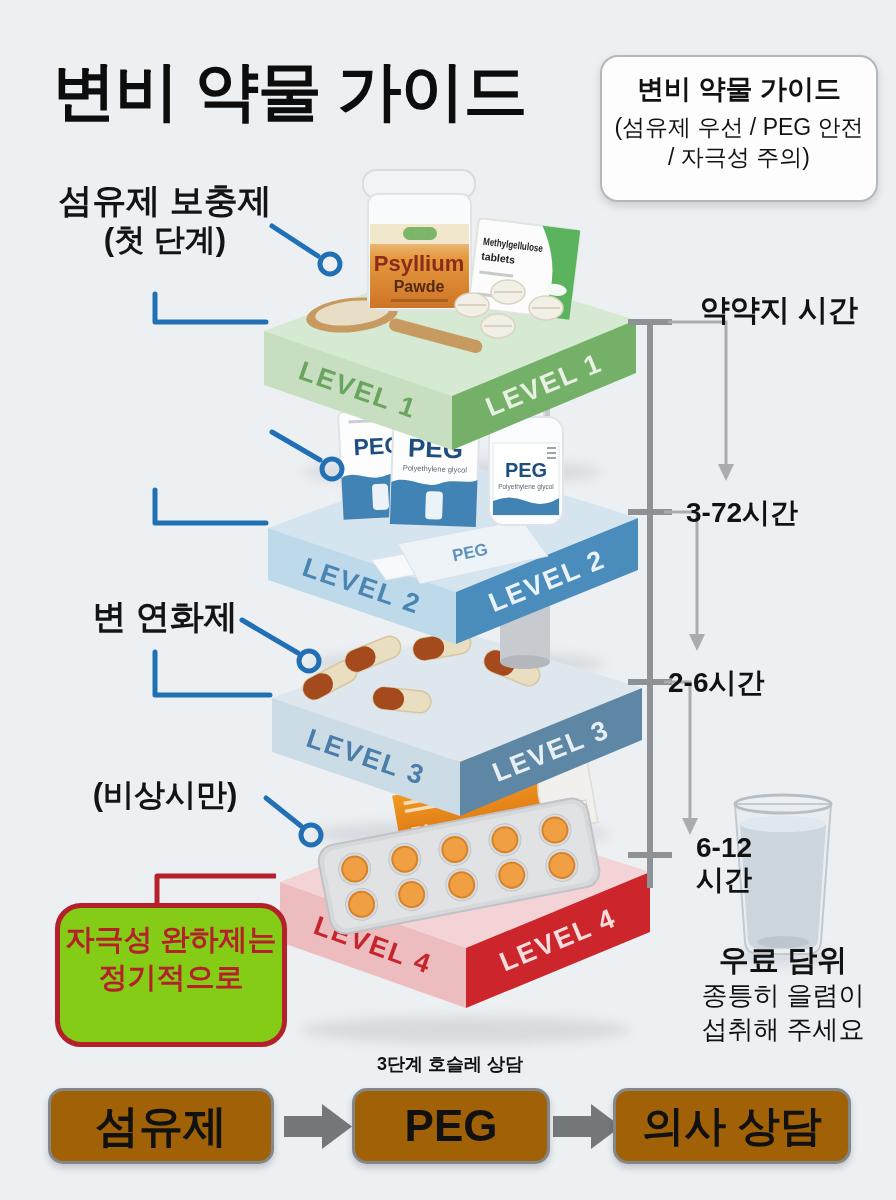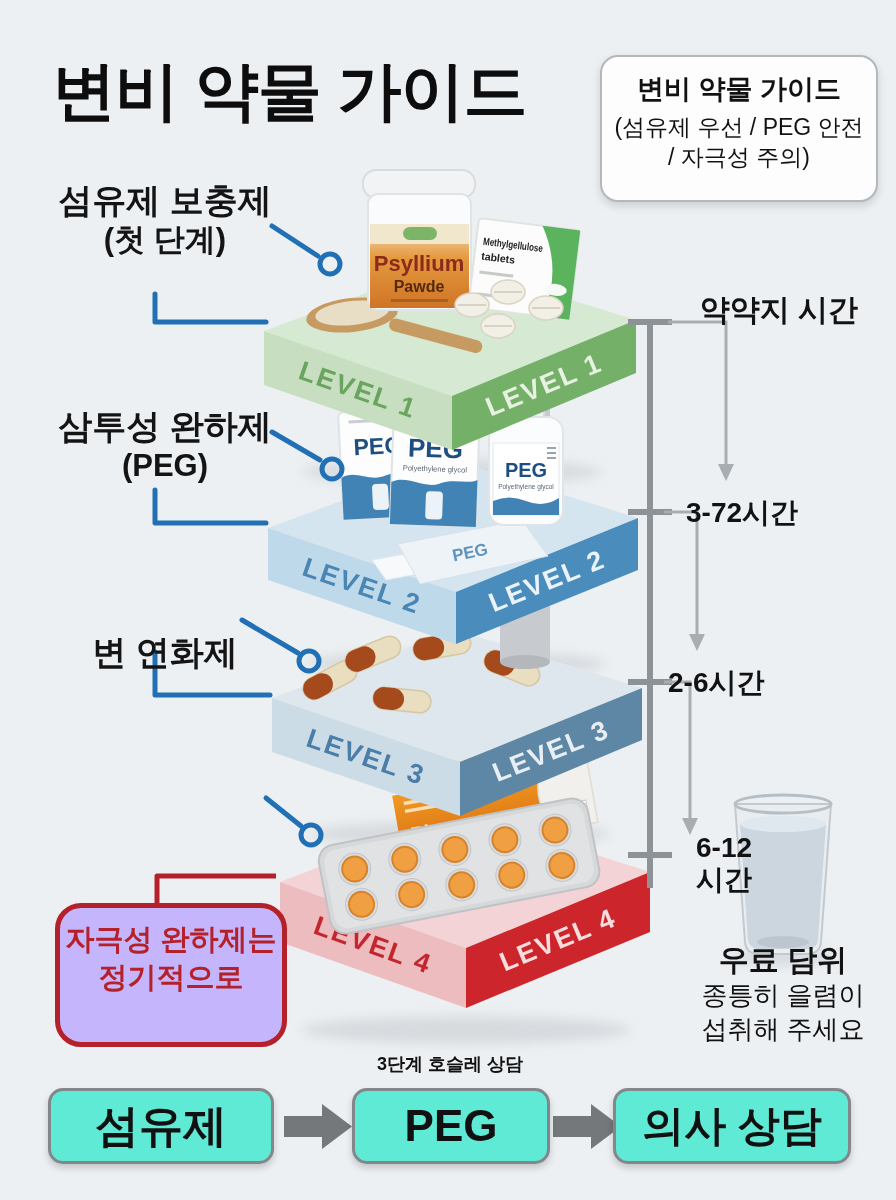--- a/index.html
+++ b/index.html
@@ -9,28 +9,28 @@
   .page-title{left:52px;top:48px;font-size:64px;font-weight:800;letter-spacing:-1px;color:#0d0d0e;}
   .info-box{left:600px;top:55px;width:278px;height:147px;background:#fdfdfd;border:2.5px solid #b4b8bc;
             border-radius:18px;box-shadow:0 4px 8px rgba(0,0,0,.14);text-align:center;padding-top:14px;box-sizing:border-box;}
   .info-box .t{font-size:27px;font-weight:bold;margin-bottom:6px;}
   .info-box .s{font-size:23px;line-height:1.3;}
   .side-label{width:274px;text-align:center;font-weight:bold;color:#141414;}
   .side-label .l1{font-size:34px;line-height:1.2;}
   .side-label .l2{font-size:31px;line-height:1.25;}
   .tl-head{left:636px;top:262px;width:222px;text-align:right;font-size:30px;font-weight:bold;margin-top:28px;}
   .tl-time{font-size:28px;font-weight:bold;}
-  .warn-box{left:55px;top:903px;width:222px;height:122px;background:#c4b5fd;border:5px solid #b5212a;
+  .warn-box{left:55px;top:903px;width:222px;height:122px;background:#84cc16;border:5px solid #b5212a;
             border-radius:26px;text-align:center;color:#b5212a;font-weight:bold;font-size:29px;
             line-height:1.32;padding-top:12px;box-sizing:content-box;}
   .water-text{left:668px;width:230px;text-align:center;}
   .wt-title{font-size:30px;font-weight:bold;}
   .wt-line{font-size:26px;}
   .flow-caption{left:330px;top:1052px;width:240px;text-align:center;font-size:18px;font-weight:bold;}
-  .flow-box{top:1088px;height:70px;background:#5eead4;border:3px solid #83878b;border-radius:15px;
+  .flow-box{top:1088px;height:70px;background:#a16207;border:3px solid #83878b;border-radius:15px;
             box-shadow:0 4px 7px rgba(0,0,0,.18);display:flex;align-items:center;justify-content:center;
             font-weight:bold;font-size:44px;color:#111;}
   svg text{font-family:"Liberation Sans",sans-serif;}
 </style>
 </head>
 <body>
 
 <div class="stage">
 
   <svg class="abs" style="left:0;top:0" width="896" height="1200" viewBox="0 0 896 1200">
@@ -300,28 +300,25 @@
   <div class="abs info-box">
     <div class="t">변비 약물 가이드</div>
     <div class="s">(섬유제 우선 / PEG 안전</div>
     <div class="s">/ 자극성 주의)</div>
   </div>
 
   <div class="abs side-label" style="left:28px;top:180px">
     <div class="l1">섬유제 보충제</div>
     <div class="l2">(첫 단계)</div>
   </div>
-  <div class="abs side-label" style="left:28px;top:406px">
-    <div class="l1">삼투성 완하제</div>
-    <div class="l2">(PEG)</div>
-  </div>
-  <div class="abs side-label" style="left:28px;top:632px">
+  <div class="abs side-label" style="left:28px;top:596px">
     <div class="l1">변 연화제</div>
   </div>
   <div class="abs side-label" style="left:28px;top:776px">
+    <div class="l2">(비상시만)</div>
   </div>
 
   <div class="abs tl-head">약약지 시간</div>
   <div class="abs tl-time" style="left:686px;top:494px">3-72시간</div>
   <div class="abs tl-time" style="left:668px;top:664px">2-6시간</div>
   <div class="abs tl-time" style="left:696px;top:832px;line-height:1.15">
     <div>6-12</div>
     <div>시간</div>
   </div>
 

